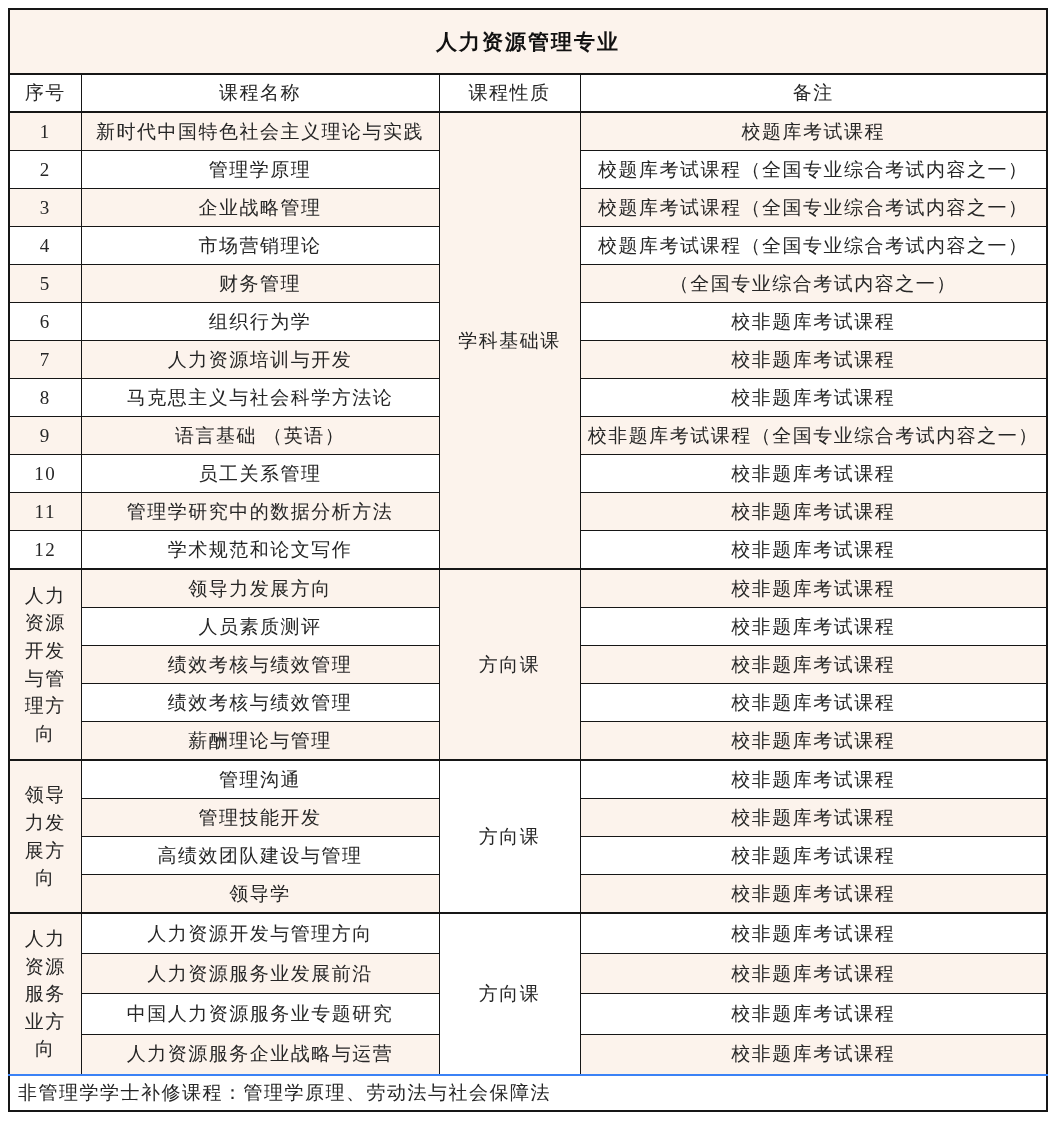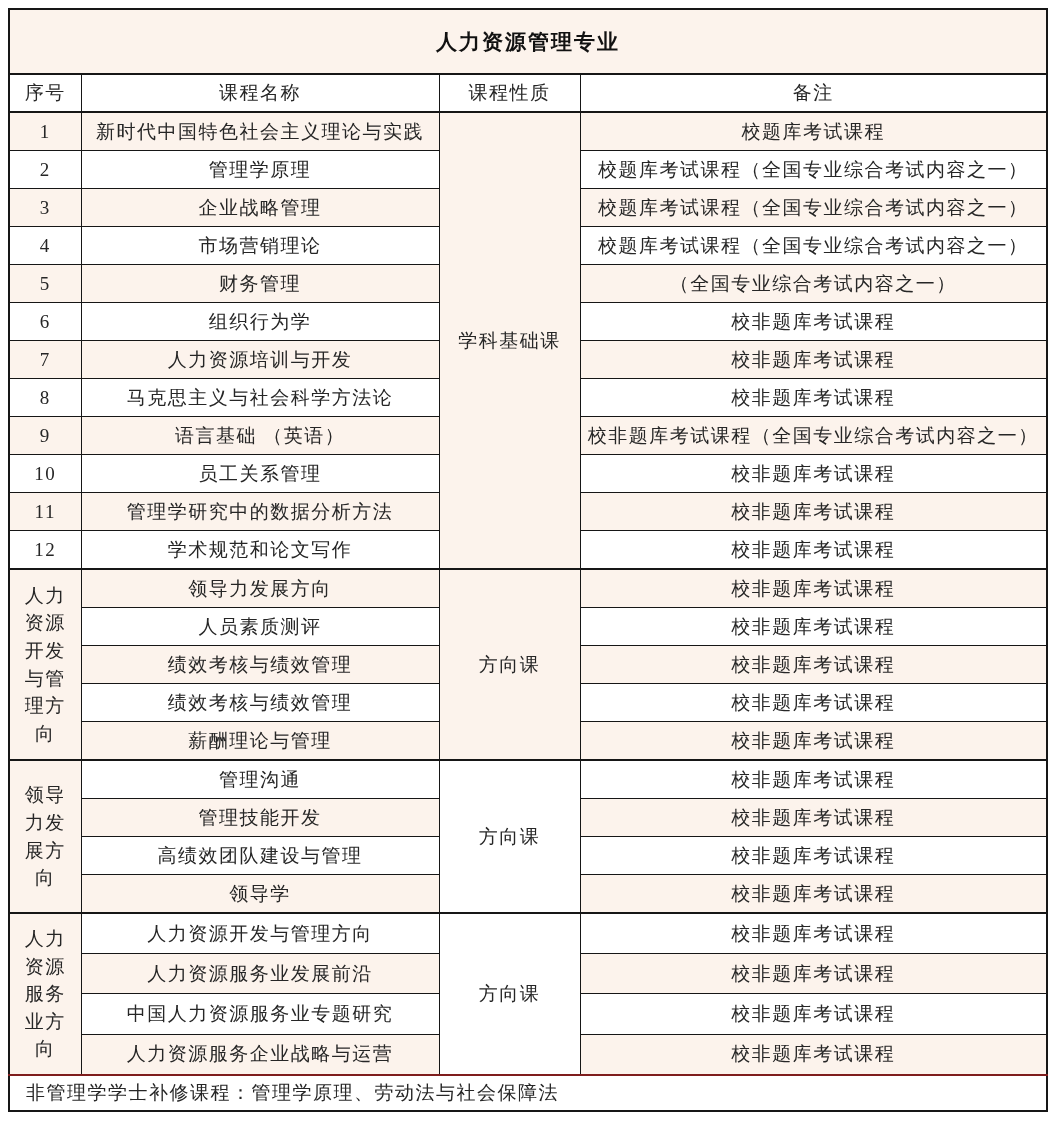--- a/index.html
+++ b/index.html
@@ -56,22 +56,22 @@
   }
   tr.header-row td {
     height: 36px;
     border-bottom: 2px solid #161616;
     margin-left: 48px;
   }
   tr.sec td { border-top: 2px solid #161616; }
   tr.footer-row td {
     height: 34px;
     text-align: left;
-    padding-left: 16px;
-    border-top: 2px solid #7f1d1d;
+    padding-left: 8px;
+    border-top: 2px solid #3b82f6;
   }
 </style>
 </head>
 <body>
 
 <table class="course-table">
   <colgroup>
     <col class="c-no">
       <col class="c-course">
       <col class="c-nature">

